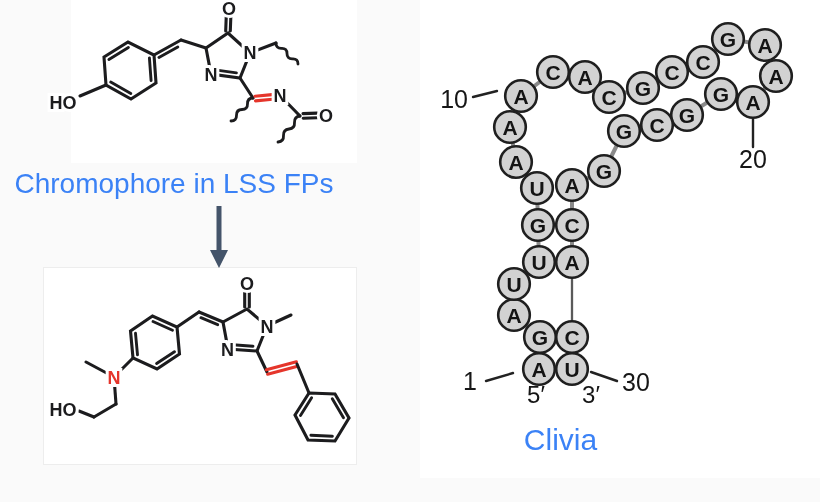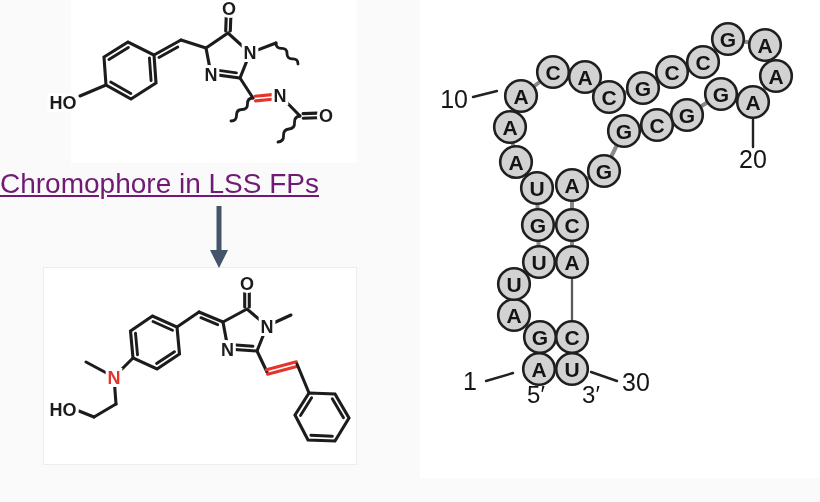--- a/index.html
+++ b/index.html
@@ -14,21 +14,21 @@
   .bond2{stroke:#1c1c1e;stroke-width:2.9;stroke-linecap:round;fill:none;}
   .redbond{stroke:#e5352b;stroke-width:3.1;stroke-linecap:round;fill:none;}
   .squig{stroke:#1c1c1e;stroke-width:2.8;stroke-linecap:round;fill:none;}
   .atom{font:700 18px "Liberation Sans",sans-serif;fill:#1c1c1e;text-anchor:middle;
         stroke:#ffffff;stroke-width:6px;paint-order:stroke;}
   .atom-red{fill:#e5352b;}
   .nt-letter{font:700 21px "Liberation Sans",sans-serif;fill:#141414;text-anchor:middle;}
   .pos-label{font:400 25px "Liberation Sans",sans-serif;fill:#161616;}
   .prime-label{font:400 24px "Liberation Sans",sans-serif;fill:#161616;text-anchor:middle;}
   .tick{stroke:#222;stroke-width:2.4;stroke-linecap:round;}
-  .caption{position:absolute;color:#701a75;text-align:left;text-decoration:underline;}
+  .caption{position:absolute;color:#3b82f6;text-align:center;}
   #cap-chromo{left:0;top:168px;width:348px;font-size:28px;}
   #cap-nbsi{left:118px;top:429px;width:170px;font-size:29px;}
   #cap-clivia{left:478px;top:423px;width:165px;font-size:30px;}
 </style>
 </head>
 <body>
 
 <div class="stage">
   <div class="panel panel-top"></div>
   <div class="panel panel-nbsi"></div>
@@ -226,13 +226,14 @@
           <text x="753" y="168" class="pos-label" text-anchor="middle">20</text>
           <line x1="486" y1="381" x2="513" y2="373" class="tick"></line>
           <text x="477" y="390" class="pos-label" text-anchor="end">1</text>
           <line x1="591" y1="372" x2="617" y2="381" class="tick"></line>
           <text x="622" y="391" class="pos-label" text-anchor="start">30</text>
         </g>
     </g>
   </svg>
 
   <div class="caption" id="cap-chromo">Chromophore in LSS FPs</div>
+  <div class="caption" id="cap-clivia">Clivia</div>
 </div>
 
 </body></html>

